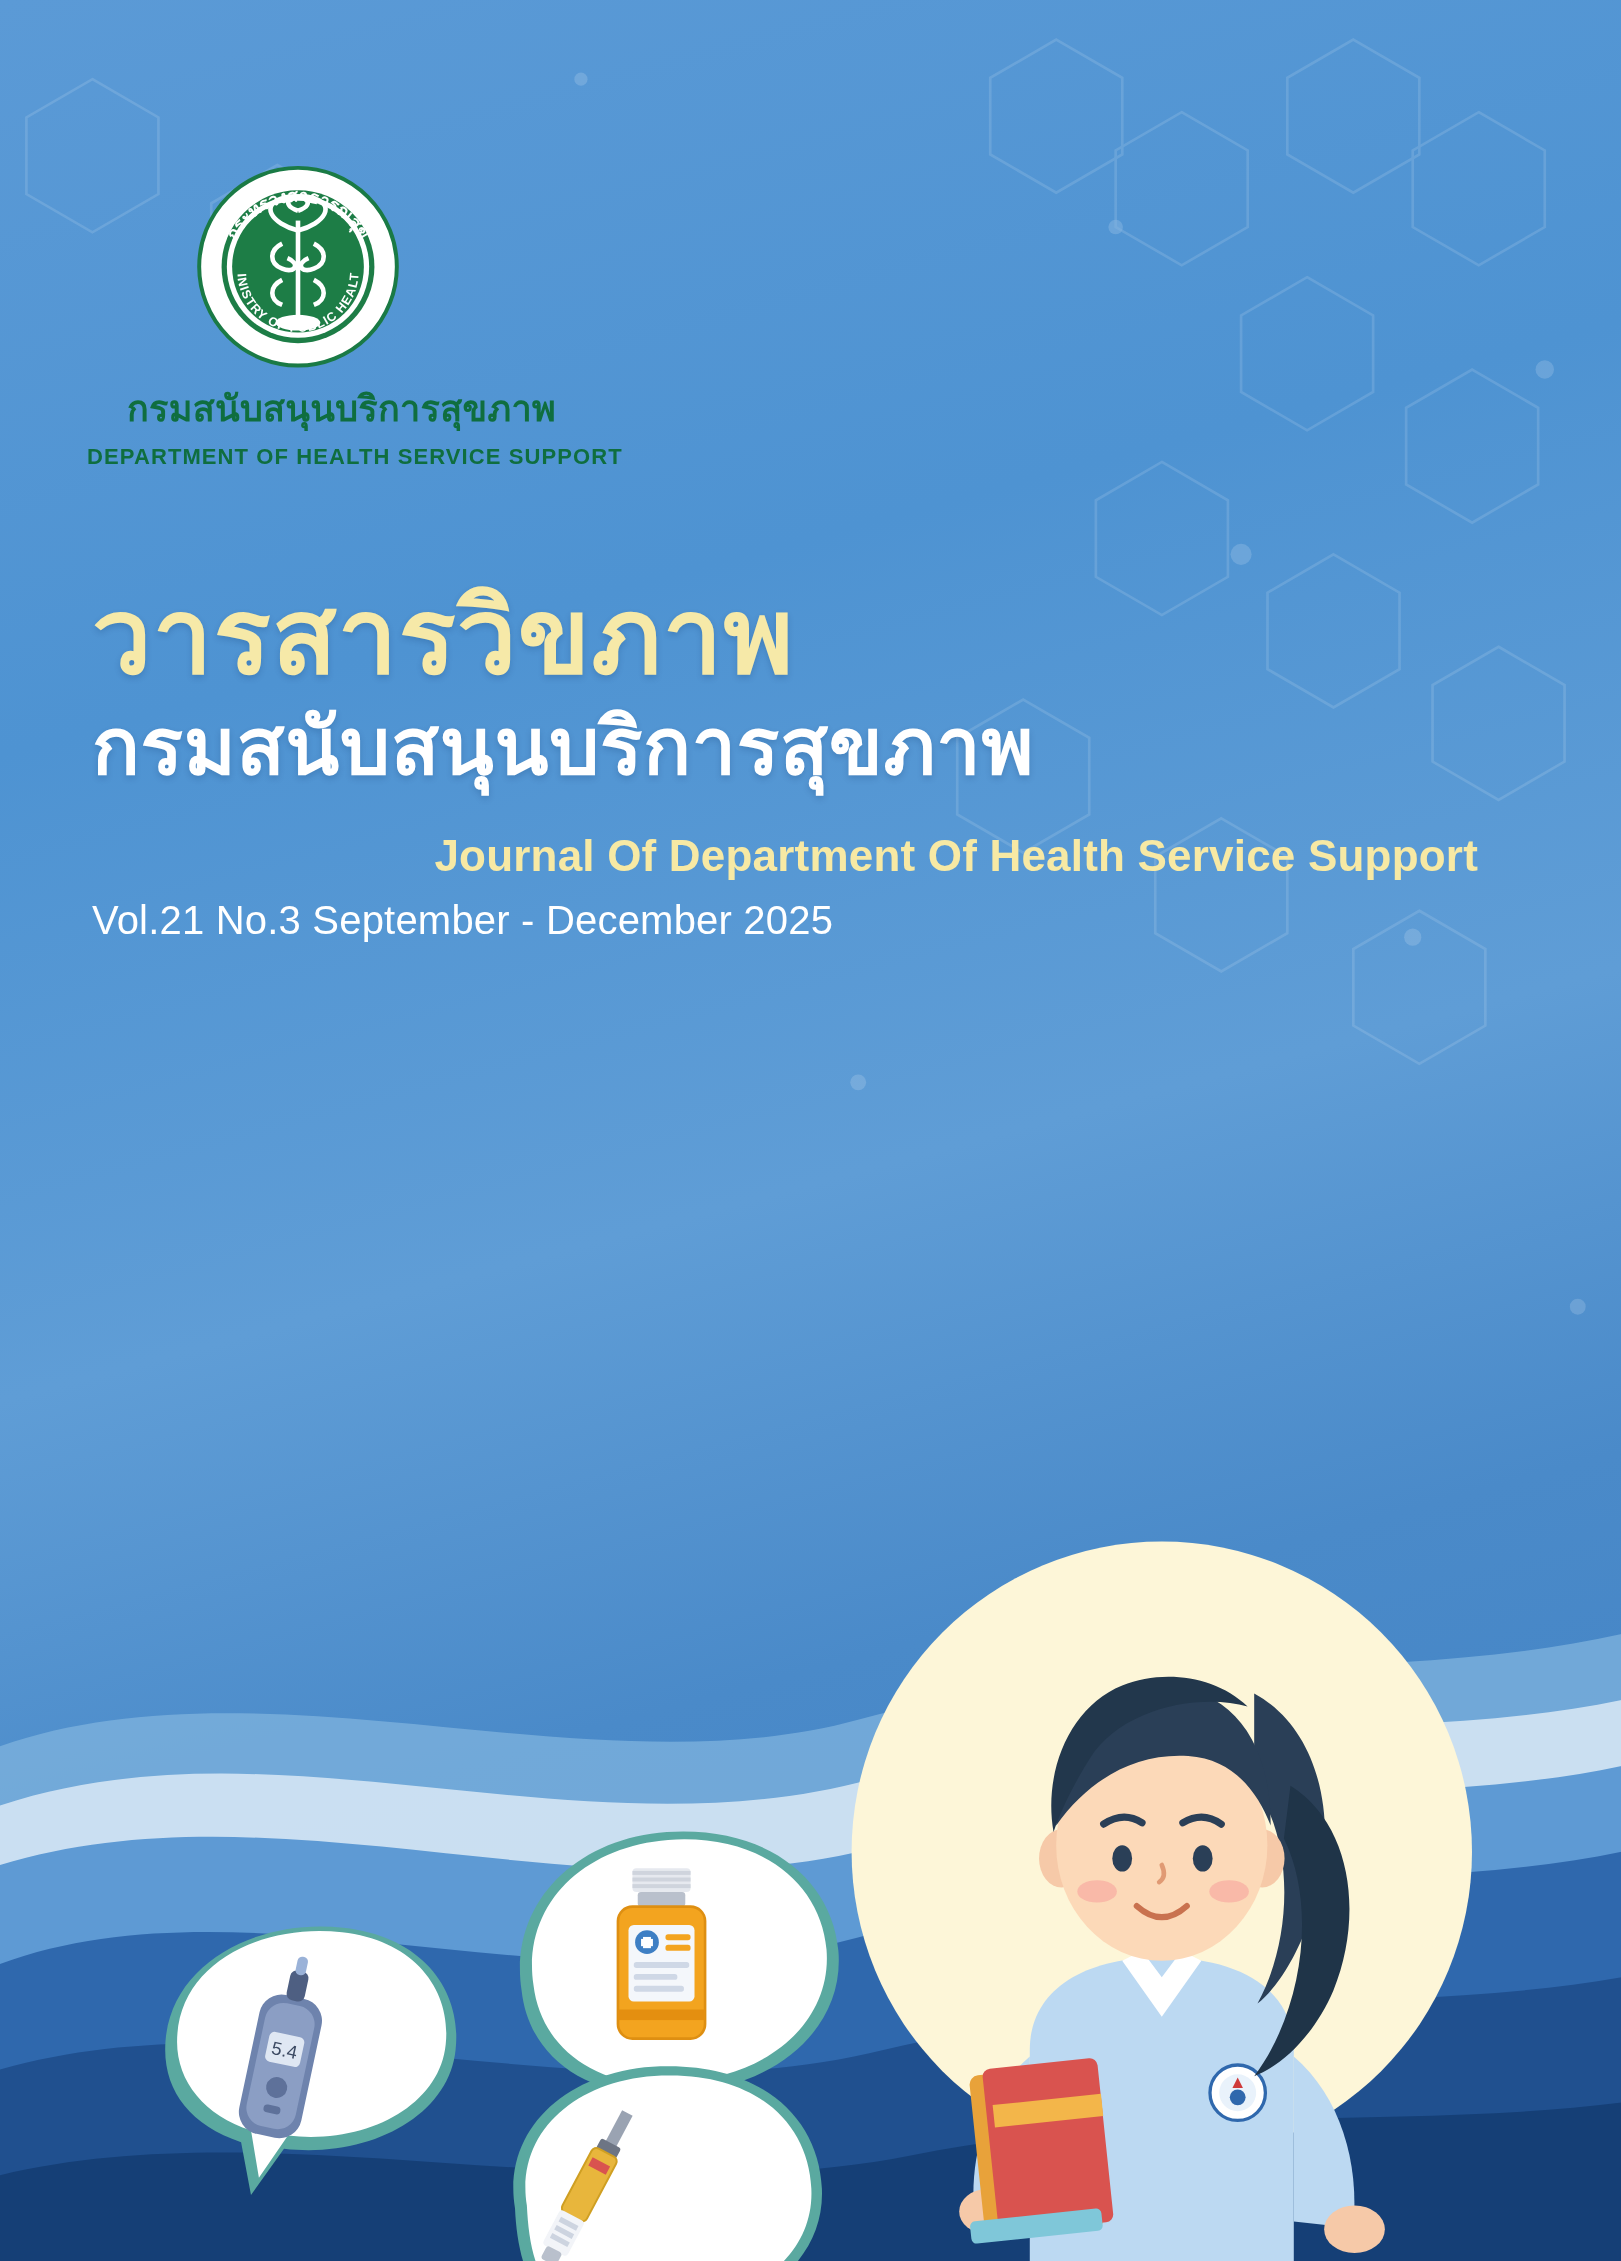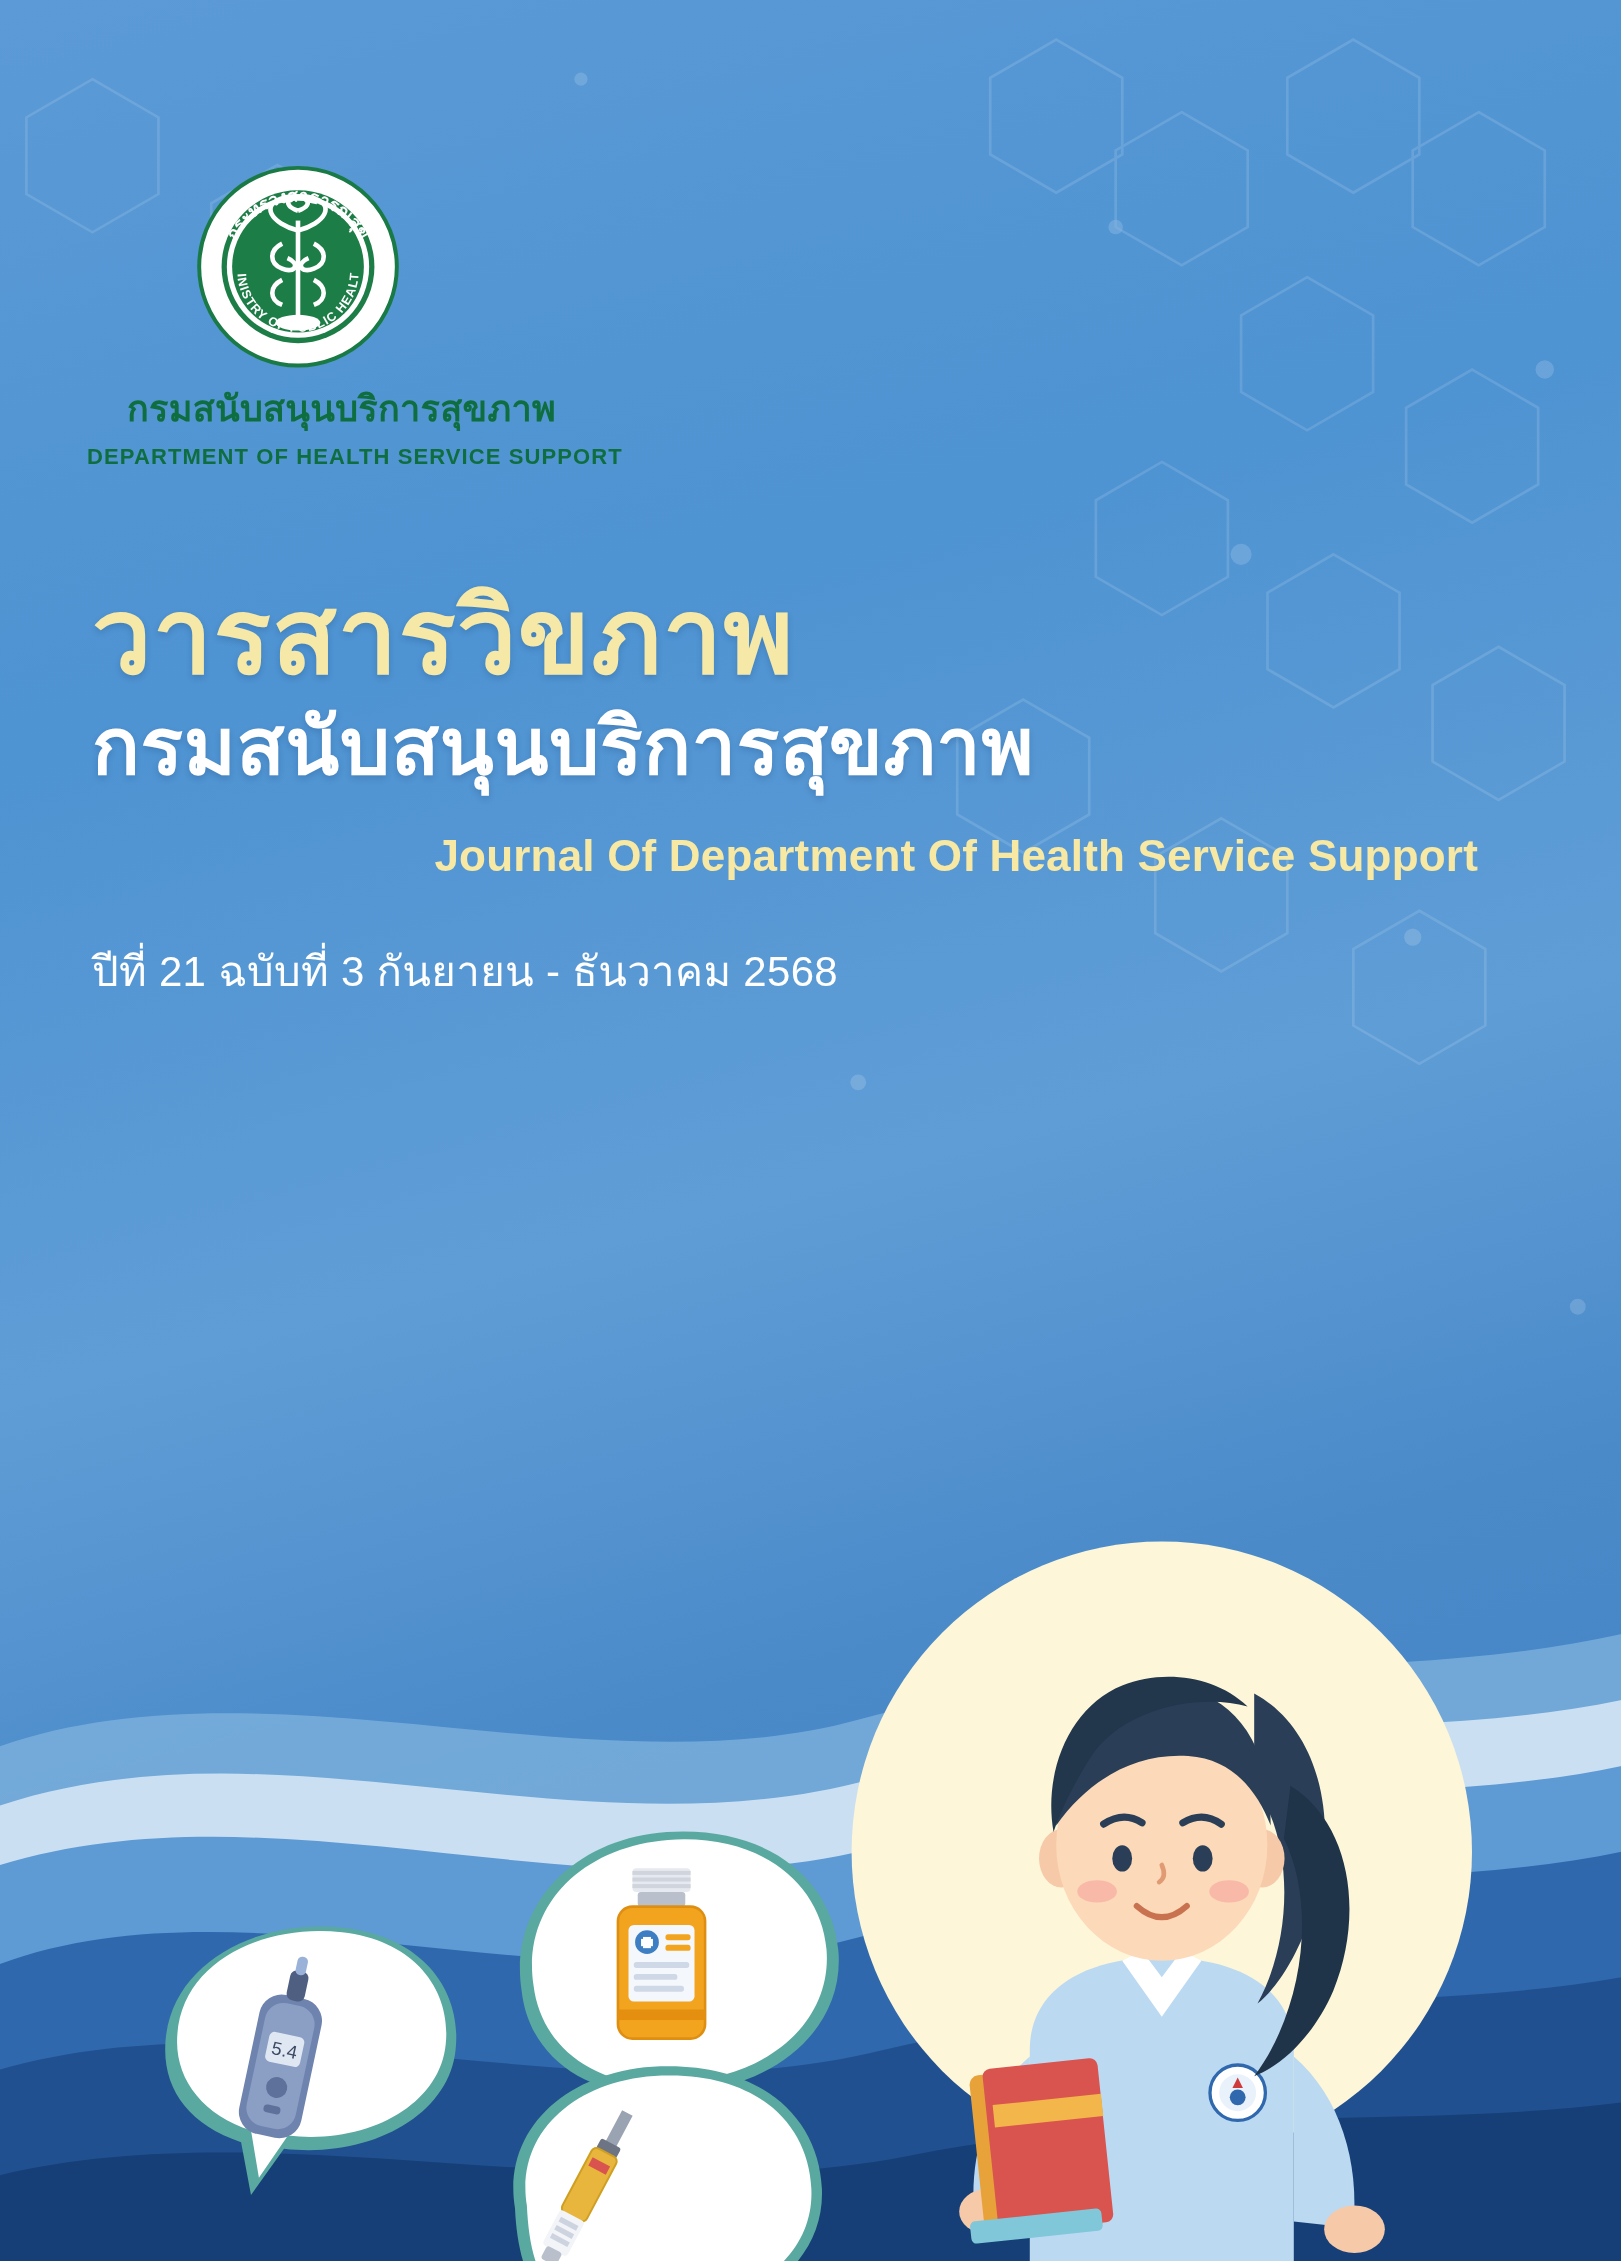--- a/index.html
+++ b/index.html
@@ -149,21 +149,21 @@
       </svg>
     </div>
     <div class="dept-th">กรมสนับสนุนบริการสุขภาพ</div>
     <div class="dept-en">DEPARTMENT OF HEALTH SERVICE SUPPORT</div>
   </div>
 
   <div class="title-block">
     <div class="title-th-main">วารสารวิขภาพ</div>
     <div class="title-th-sub">กรมสนับสนุนบริการสุขภาพ</div>
     <div class="title-en">Journal Of Department Of Health Service Support</div>
-    <div class="issue-th">ปีที่ 21 ฉบับที่ 3 กันยายน - ธันวาคม 2568</div>
+    <div class="issue-en">Vol.21 No.3 September - December 2025</div>
   </div>
 
   <div class="illus">
     <svg viewBox="0 0 2457 1500" width="1622" height="990">
 
       <g>
         <circle cx="1760" cy="880" r="470" fill="#fdf6d8"></circle>
 
         <path d="M1560,1500 L1560,1180 C1560,1090 1640,1040 1760,1040 C1880,1040 1960,1090 1960,1180 L1960,1500 Z" fill="#bcd9f2"></path>
 

